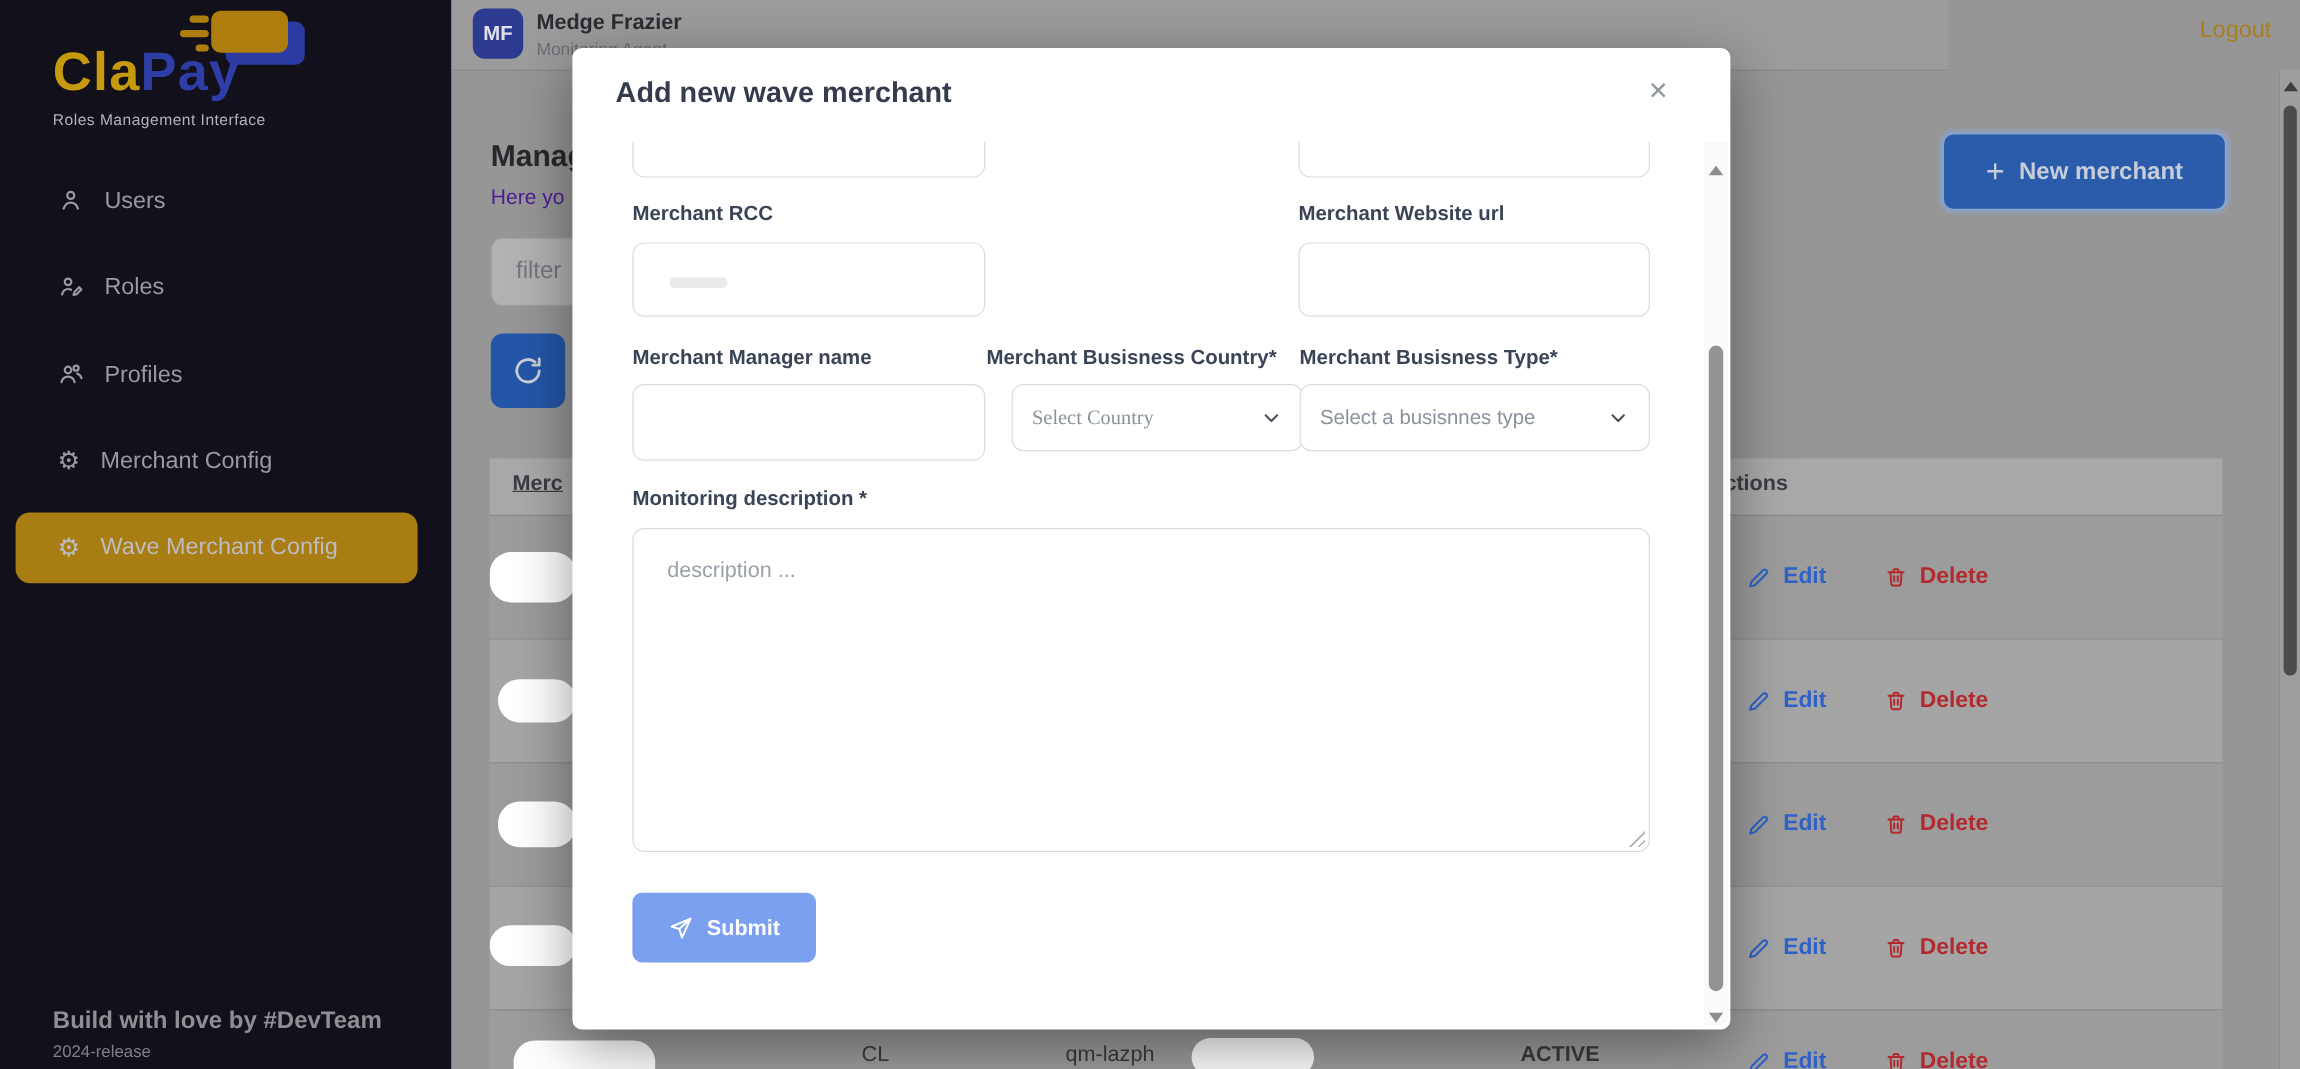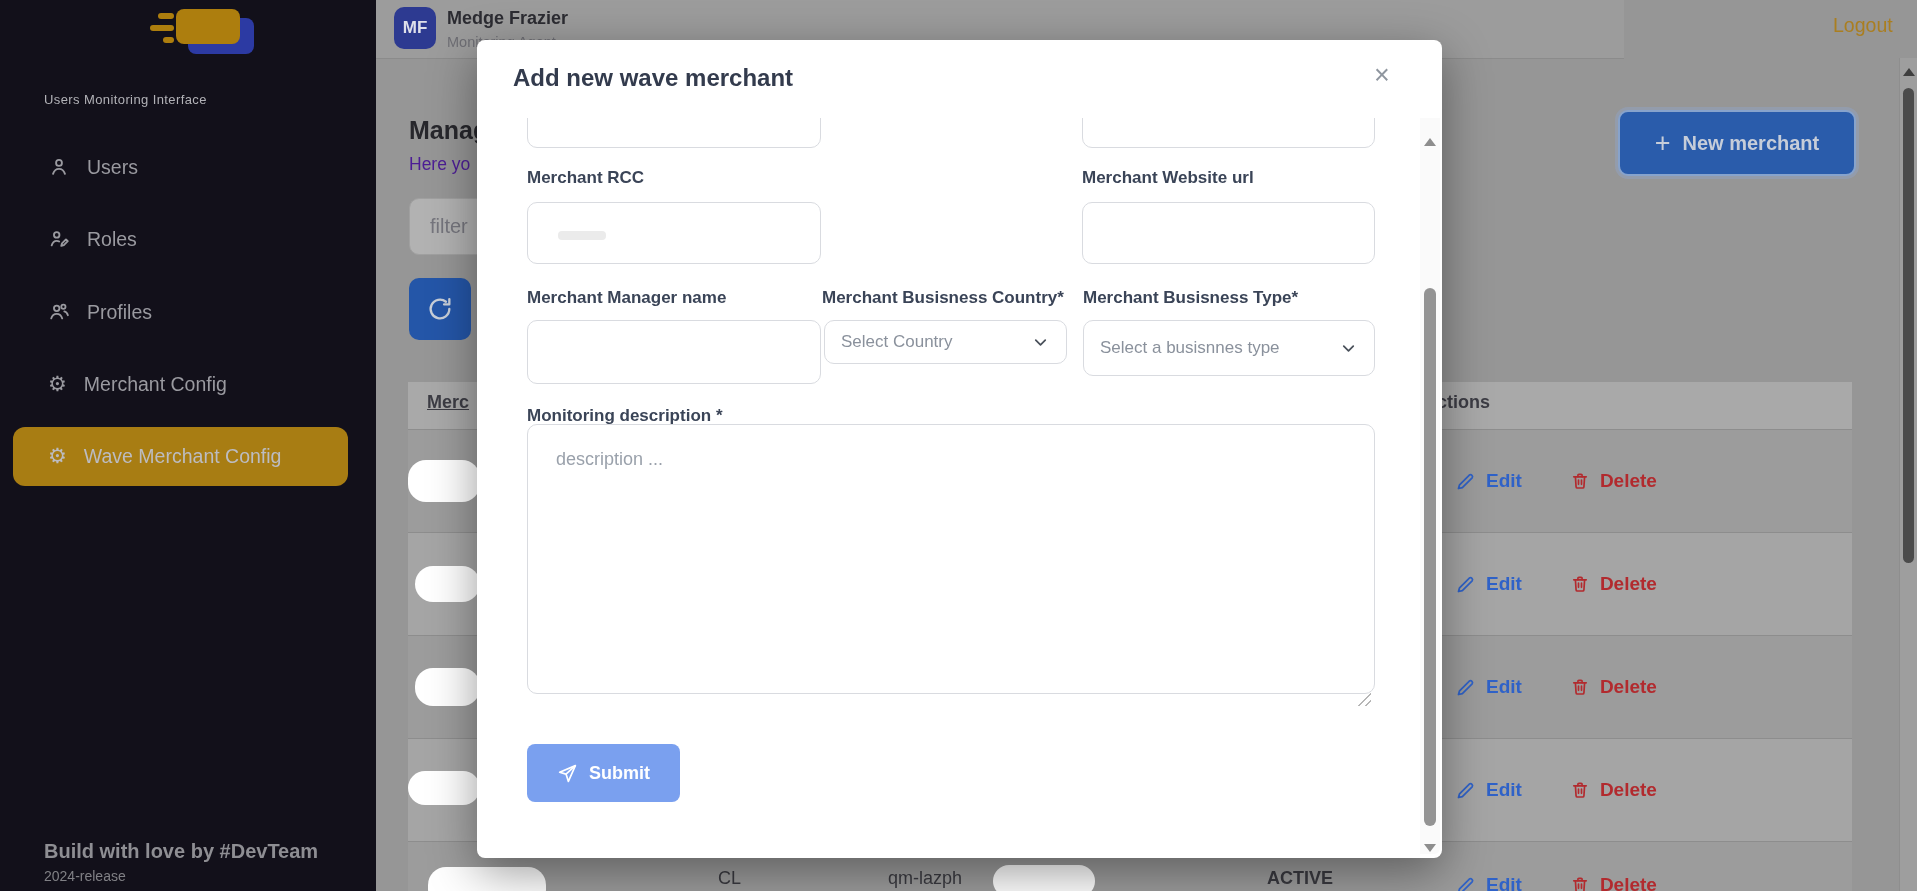--- a/index.html
+++ b/index.html
@@ -88,24 +88,24 @@
   .cut-r{left:605px;top:-28px;width:293px;height:58px;}
   .lb-rcc{left:50px;top:50px;} .lb-web{left:605px;top:50px;}
   .in-rcc{left:50px;top:84px;width:294px;height:62px;}
   .smudge{position:absolute;left:30px;top:28px;width:48px;height:9px;background:#ebebeb;border-radius:4px;}
   .in-web{left:605px;top:84px;width:293px;height:62px;}
   .lb-mgr{left:50px;top:170px;} .lb-country{left:345px;top:170px;} .lb-type{left:606px;top:170px;}
   .in-mgr{left:50px;top:202px;width:294px;height:64px;}
   .f-select{position:absolute;border:1.5px solid #d9dbe0;border-radius:10px;background:#fff;box-sizing:border-box;
             display:flex;align-items:center;justify-content:space-between;padding:0 16px;color:#8a919c;
             font-size:17px;cursor:pointer;}
-  .sel-country{left:347px;top:202px;width:243px;height:44px;}
+  .sel-country{left:366px;top:202px;width:243px;height:56px;font-family:Liberation Serif, serif;}
   .sel-type{left:606px;top:202px;width:292px;height:56px;}
   .lb-desc{left:50px;top:288px;}
-  .m-textarea{position:absolute;left:50px;top:306px;width:848px;height:270px;border:1.5px solid #d9dbe0;
+  .m-textarea{position:absolute;left:50px;top:322px;width:848px;height:270px;border:1.5px solid #d9dbe0;
               border-radius:10px;box-sizing:border-box;resize:none;padding:24px 28px;font-size:18px;
               color:#4a4a52;font-family:"Liberation Sans",sans-serif;outline:none;}
   .m-textarea::placeholder{color:#9aa1ab;}
   .grip{position:absolute;left:880px;top:574px;width:14px;height:14px;
         background:repeating-linear-gradient(135deg,#b6b6b6 0 1.5px,transparent 1.5px 5px);
         clip-path:polygon(100% 0,100% 100%,0 100%);cursor:nwse-resize;}
   .submit-btn{position:absolute;left:50px;top:626px;width:153px;height:58px;border-radius:8px;background:#7aa0ef;
               display:flex;align-items:center;justify-content:center;gap:11px;color:#ffffff;cursor:pointer;}
   .submit-btn span{font-size:18px;font-weight:600;}
   .m-scroll{position:absolute;left:943px;top:78px;width:20px;height:736px;background:#fafafa;border-radius:0 0 6px 0;}
@@ -121,21 +121,24 @@
 
 <div class="canvas">
 
   <div class="sidebar">
     <div class="logo-wrap">
       <span class="dash dash1"></span>
       <span class="dash dash2"></span>
       <span class="dash dash3"></span>
       <span class="logo-card-blue"></span>
       <span class="logo-card-gold"></span>
-      <div class="logo-sub">Users Monitoring Interface</div>
+      <div class="logo-text">
+        <span class="logo-gold">Cla</span><span class="logo-blue">Pay</span>
+      </div>
+      <div class="logo-sub">Roles Management Interface</div>
     </div>
 
     <div class="nav-item ni-1">
       <svg width="22" height="22" viewBox="0 0 24 24" fill="none" stroke="currentColor" stroke-width="2" stroke-linecap="round">
           <circle cx="12" cy="7.5" r="3.2"></circle>
           <path d="M5.5 19.5c1.2-3.8 3.6-5.5 6.5-5.5s5.3 1.7 6.5 5.5"></path>
         </svg>
       <span>Users</span>
     </div>
     <div class="nav-item ni-3">

